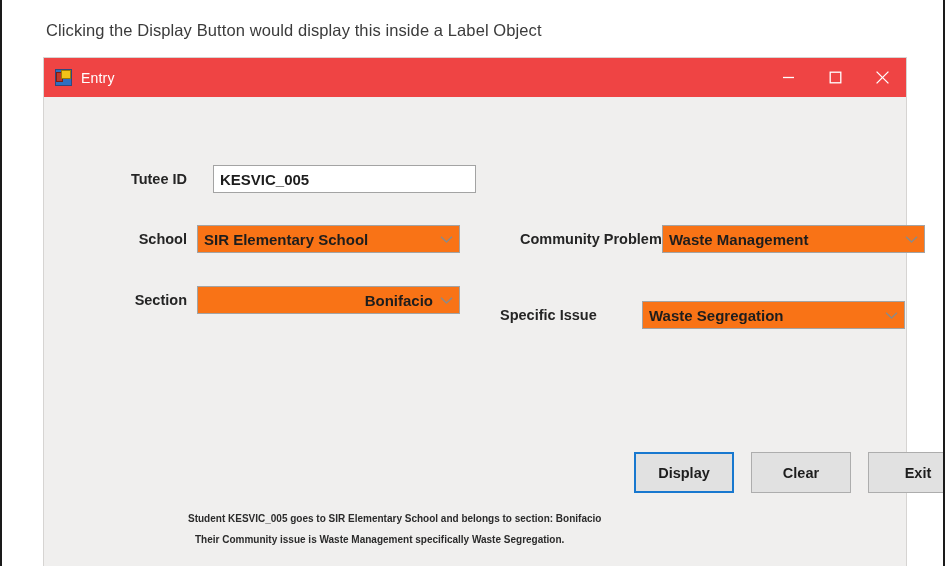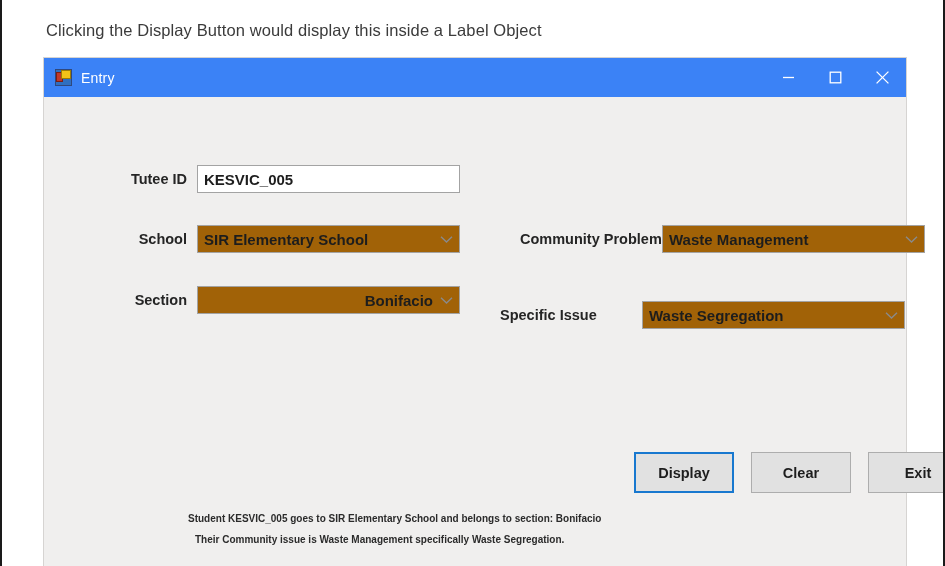--- a/index.html
+++ b/index.html
@@ -37,21 +37,21 @@
     left: 42px;
     top: 58px;
     width: 862px;
     height: 508px;
     background: #f0efee;
     box-shadow: 0 0 0 1px #d6d4d2;
   }
 
   .titlebar {
     height: 39px;
-    background: #3b82f6;
+    background: #ef4444;
     display: flex;
     align-items: center;
     position: relative;
   }
   .titlebar-icon {
     width: 17px;
     height: 17px;
     margin-left: 11px;
     margin-right: 9px;
     position: relative;
@@ -133,21 +133,21 @@
     color: #1d1d1d;
     padding: 0 6px;
     display: flex;
     align-items: center;
     white-space: nowrap;
     overflow: hidden;
   }
 
   .combobox {
     box-sizing: border-box;
-    background: #a16207;
+    background: #f97316;
     border: 1px solid #a3a3a3;
     height: 28px;
     display: flex;
     align-items: center;
     position: relative;
     overflow: hidden;
   }
   .combobox .combo-value {
     font-size: 15px;
     color: #1d1d1d;
@@ -233,21 +233,21 @@
             <line x1="13.4" y1="1.6" x2="1.6" y2="13.4" stroke="#ffffff" stroke-width="1.3"></line>
           </svg>
       </div>
     </div>
   </div>
 
   <div class="client">
 
     <div class="field-row" style="left:60px; top:68px;">
       <span class="field-label right" style="width:83px;">Tutee ID</span>
-      <span class="textbox" style="width:263px; margin-left:10px;" placeholder="">KESVIC_005</span>
+      <span class="textbox" style="width:263px; margin-left:26px;" placeholder="">KESVIC_005</span>
     </div>
 
     <div class="field-row" style="left:60px; top:128px;">
       <span class="field-label right" style="width:83px;">School</span>
       <span class="combobox" style="width:263px; margin-left:10px;">
         <span class="combo-value">SIR Elementary School</span>
         <span class="combo-arrow">
           <svg width="13" height="9" viewBox="0 0 13 9">
               <polyline points="1,1.8 6.5,7 12,1.8" fill="none" stroke="#8a8a8a" stroke-width="1.4"></polyline>
             </svg>

